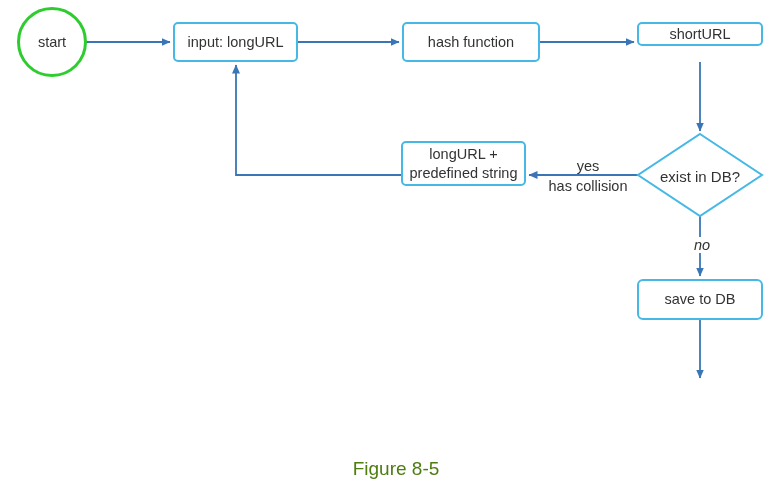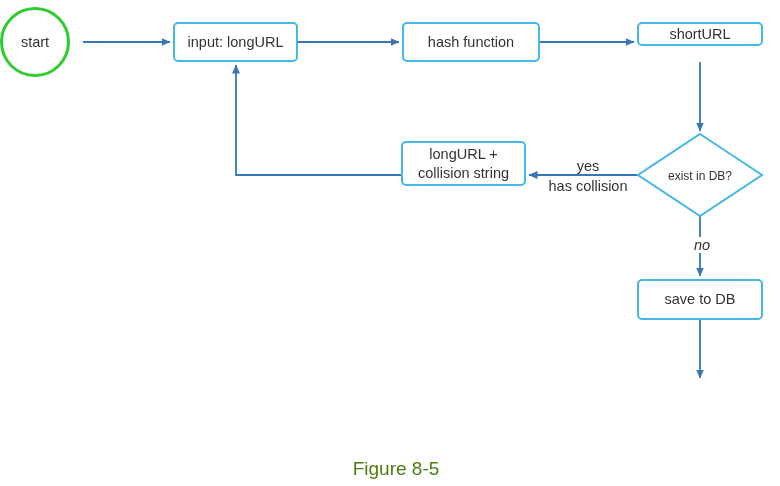--- a/index.html
+++ b/index.html
@@ -23,21 +23,21 @@
     font-size:14.5px;color:var(--text);line-height:1.25;
   }
   .terminal{
     position:absolute;box-sizing:border-box;
     border:3px solid var(--terminal-border);border-radius:50%;background:#fff;
     display:flex;align-items:center;justify-content:center;
     font-size:14.5px;color:var(--text);
   }
   .diamond-label{
     position:absolute;transform:translate(-50%,-50%);
-    font-size:12px;color:var(--text);white-space:nowrap;text-align:center;
+    font-size:15px;color:var(--text);white-space:nowrap;text-align:center;
   }
   .edge-label{
     position:absolute;transform:translate(-50%,-50%);
     background:#fff;padding:0 3px;
     font-size:14.5px;color:var(--text);white-space:nowrap;
   }
   .caption{
     position:absolute;transform:translate(-50%,-50%);
     font-size:19px;color:#4d7c0f;white-space:nowrap;
   }
@@ -57,44 +57,44 @@
     <path class="edge" d="M 298 42 L 399 42" marker-end="url(#arrow)"></path>
     <path class="edge" d="M 524 42 L 634 42" marker-end="url(#arrow)"></path>
     <path class="edge" d="M 700 62 L 700 131" marker-end="url(#arrow)"></path>
     <path class="edge" d="M 638 175 L 529 175" marker-end="url(#arrow)"></path>
     <path class="edge" d="M 401 175 L 236 175 L 236 65" marker-end="url(#arrow)"></path>
     <path class="edge" d="M 700 216 L 700 276" marker-end="url(#arrow)"></path>
     <path class="edge" d="M 700 320 L 700 378" marker-end="url(#arrow)"></path>
     <polygon class="diamond-shape" points="700,134 762,175 700,216 638,175"></polygon>
   </svg>
 
-  <div class="terminal" style="left:0;top:7px;width:70px;height:70px;">
+  <div class="terminal" style="left:17px;top:7px;width:70px;height:70px;">
     <span>start</span>
   </div>
 
   <div class="box" style="left:173px;top:22px;width:125px;height:40px;">
     <span>input: longURL</span>
   </div>
 
   <div class="box" style="left:402px;top:22px;width:138px;height:40px;">
     <span>hash function</span>
   </div>
 
   <div class="box" style="left:637px;top:22px;width:126px;height:24px;">
     <span>shortURL</span>
   </div>
 
   <div class="diamond-label" style="left:700px;top:176px;">exist in DB?</div>
 
   <div class="box" style="left:401px;top:141px;width:125px;height:45px;flex-direction:column;">
     <span>longURL +</span>
-    <span>collision string</span>
+    <span>predefined string</span>
   </div>
 
-  <div class="box" style="left:637px;top:279px;width:126px;height:41px;">
+  <div class="box" style="left:637px;top:279px;width:126px;height:41px;border-radius:6px;">
     <span>save to DB</span>
   </div>
 
 
   <div class="edge-label" style="left:588px;top:166px;">yes</div>
   <div class="edge-label" style="left:588px;top:186px;">has collision</div>
   <div class="edge-label" style="left:702px;top:245px;font-style:italic;">no</div>
 
   <div class="caption" style="left:396px;top:469px;">Figure 8-5</div>
 

